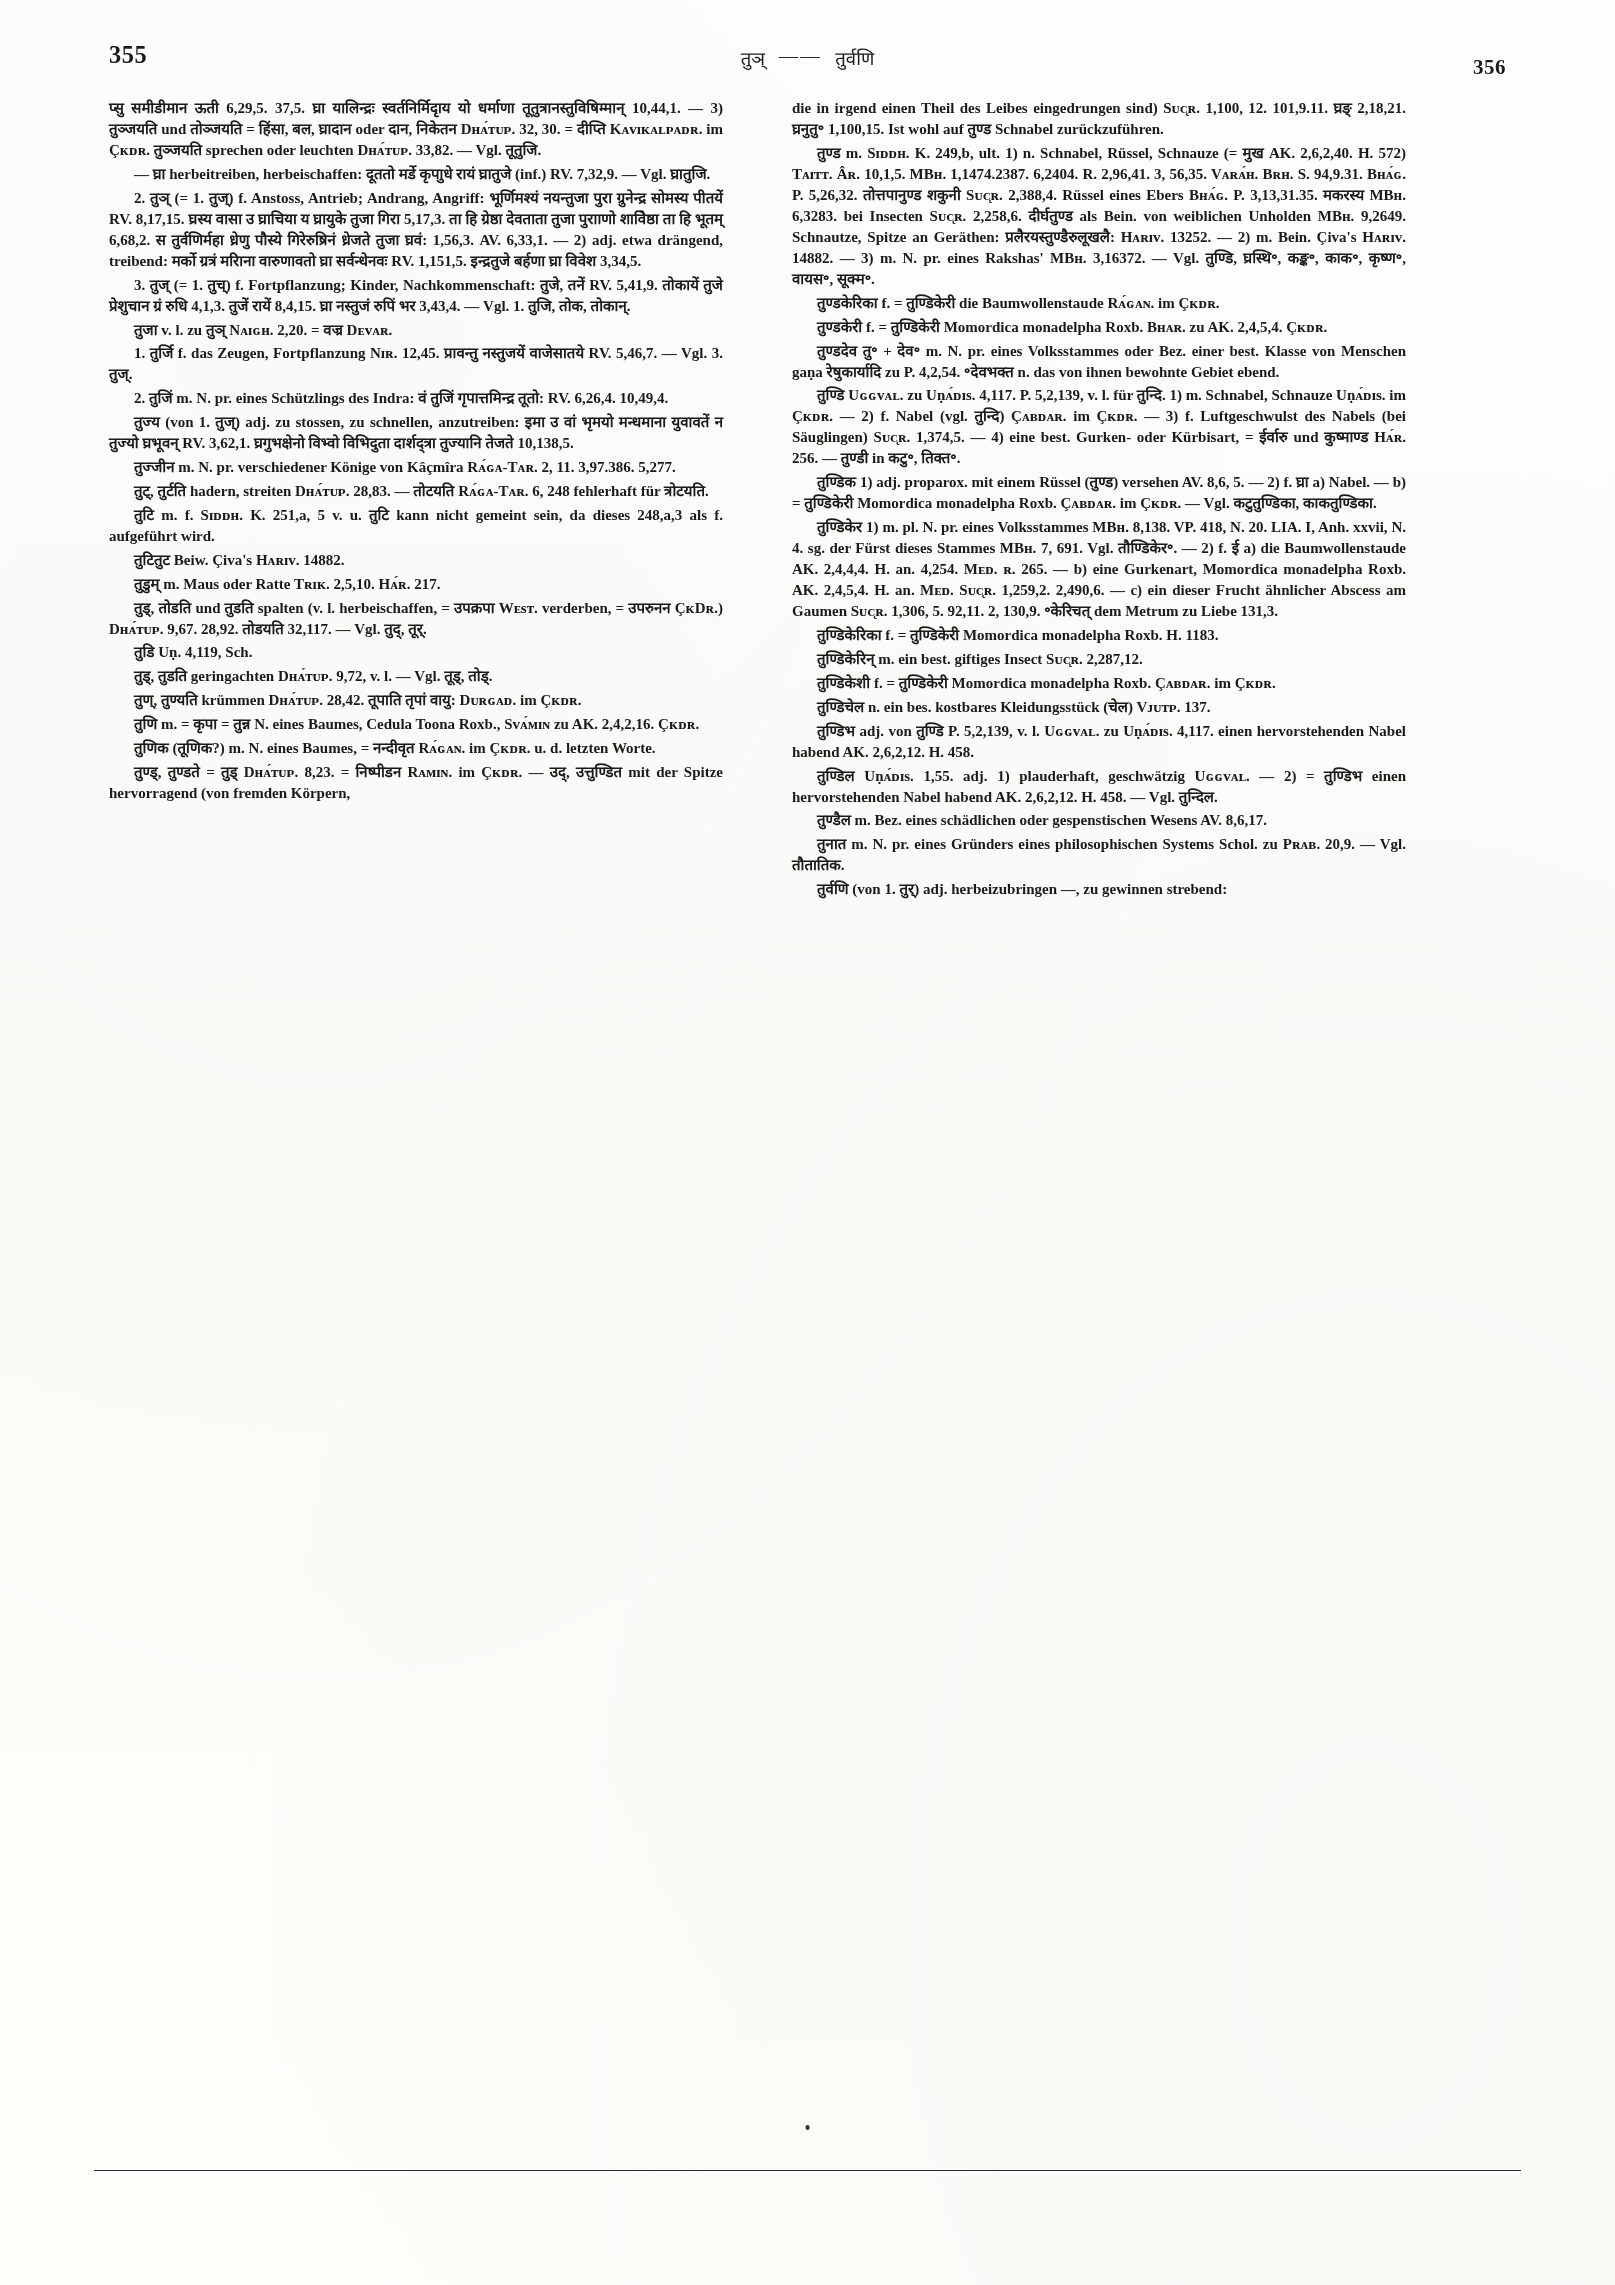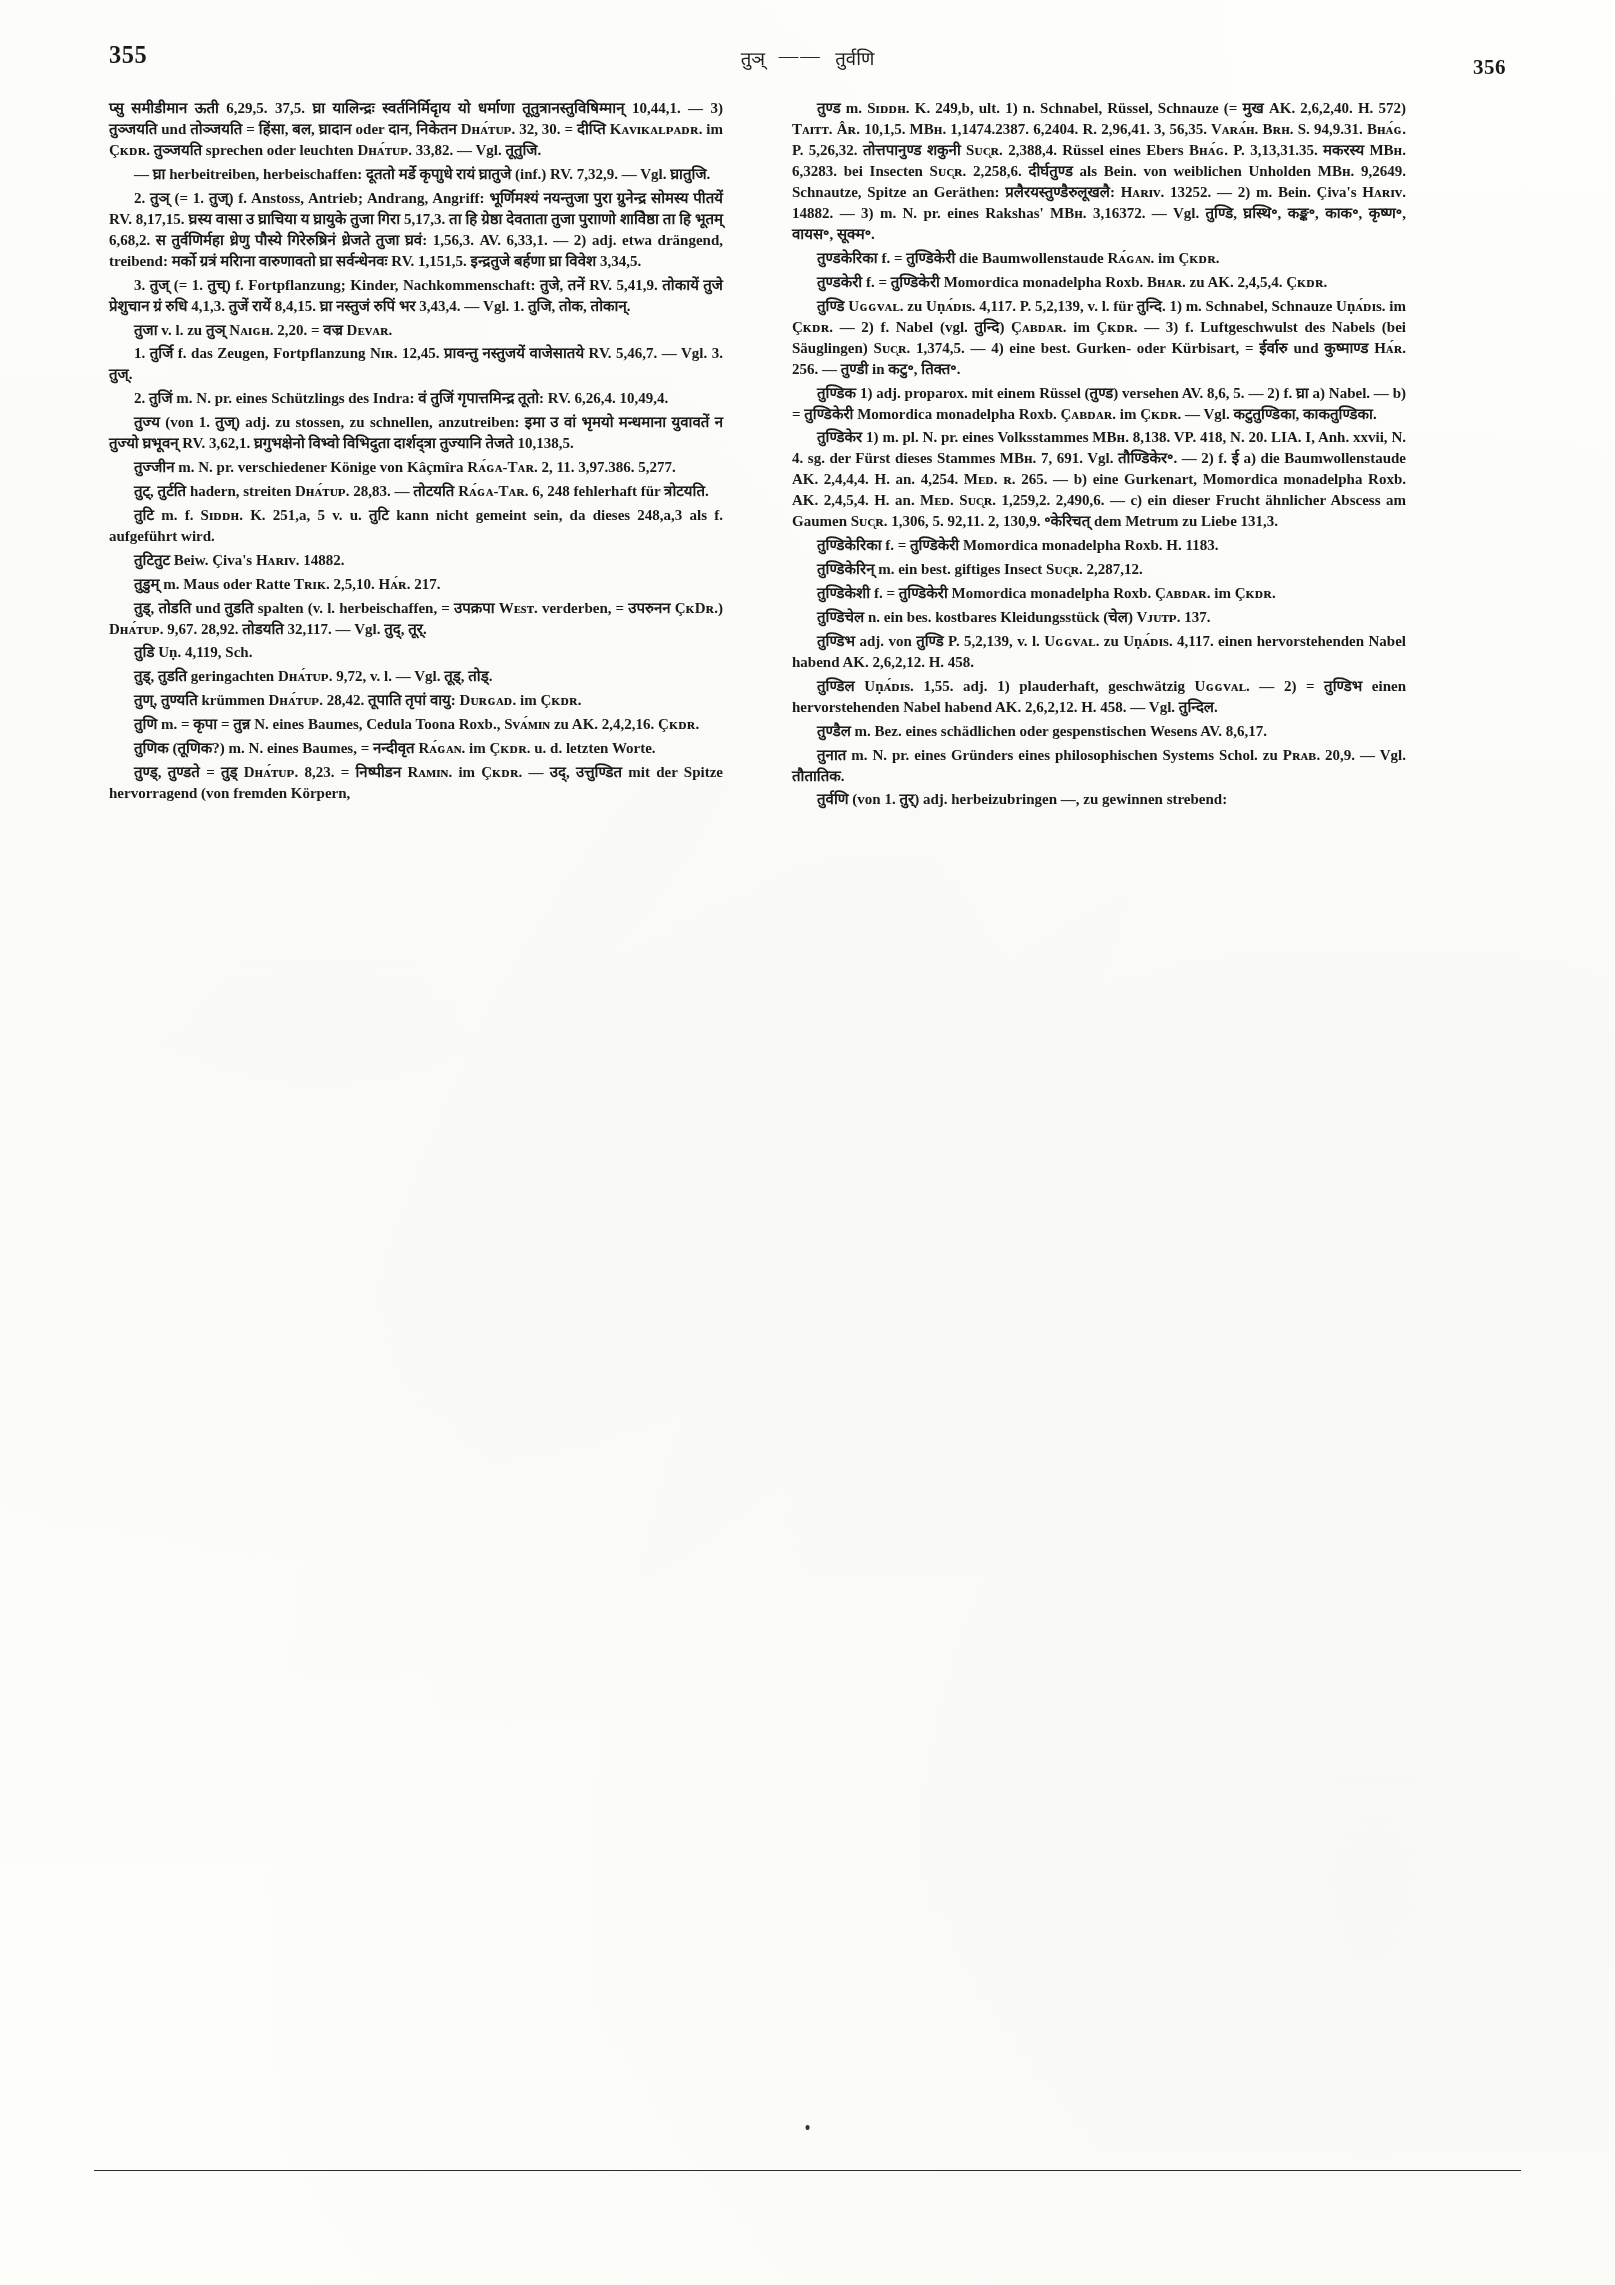--- a/index.html
+++ b/index.html
@@ -155,23 +155,25 @@
       <p class="entry indent">तुडि Uṇ. 4,119, Sch.</p>
       <p class="entry indent">तुड्, तुडति geringachten Dʜᴀ́ᴛᴜᴘ. 9,72, v. l. — Vgl. तूड्, तोड्.</p>
       <p class="entry indent">तुण्, तुण्यति krümmen Dʜᴀ́ᴛᴜᴘ. 28,42. तूपाति तृपां वायु: Dᴜʀɢᴀᴅ. im Çᴋᴅʀ.</p>
       <p class="entry indent">तुणि m. = कृपा = तुन्न N. eines Baumes, Cedula Toona Roxb., Sᴠᴀ́ᴍɪɴ zu AK. 2,4,2,16. Çᴋᴅʀ.</p>
       <p class="entry indent">तुणिक (तूणिक?) m. N. eines Baumes, = नन्दीवृत Rᴀ́ɢᴀɴ. im Çᴋᴅʀ. u. d. letzten Worte.</p>
       <p class="entry indent">तुण्ड्, तुण्डते = तुड् Dʜᴀ́ᴛᴜᴘ. 8,23. = निष्पीडन Rᴀᴍɪɴ. im Çᴋᴅʀ. — उद्, उत्तुण्डित mit der Spitze hervorragend (von fremden Körpern,</p>
       <p class="entry indent"></p>
     </div>
 
     <div class="col col-right">
+      <p class="entry">die in irgend einen Theil des Leibes eingedrungen sind) Sᴜᴄ̨ʀ. 1,100, 12. 101,9.11. घ्रङ् 2,18,21. घ्रनुतु॰ 1,100,15. Ist wohl auf तुण्ड Schnabel zurückzuführen.</p>
       <p class="entry indent">तुण्ड m. Sɪᴅᴅʜ. K. 249,b, ult. 1) n. Schnabel, Rüssel, Schnauze (= मुख AK. 2,6,2,40. H. 572) Tᴀɪᴛᴛ. Âʀ. 10,1,5. MBʜ. 1,1474.2387. 6,2404. R. 2,96,41. 3, 56,35. Vᴀʀᴀ́ʜ. Bʀʜ. S. 94,9.31. Bʜᴀ́ɢ. P. 5,26,32. तोत्तपानुण्ड शकुनी Sᴜᴄ̨ʀ. 2,388,4. Rüssel eines Ebers Bʜᴀ́ɢ. P. 3,13,31.35. मकरस्य MBʜ. 6,3283. bei Insecten Sᴜᴄ̨ʀ. 2,258,6. दीर्घतुण्ड als Bein. von weiblichen Unholden MBʜ. 9,2649. Schnautze, Spitze an Geräthen: प्रलैरयस्तुण्डैरुलूखलै: Hᴀʀɪᴠ. 13252. — 2) m. Bein. Çiva's Hᴀʀɪᴠ. 14882. — 3) m. N. pr. eines Rakshas' MBʜ. 3,16372. — Vgl. तुण्डि, घ्रस्थि॰, कङ्क॰, काक॰, कृष्ण॰, वायस॰, सूक्म॰.</p>
       <p class="entry indent">तुण्डकेरिका f. = तुण्डिकेरी die Baumwollenstaude Rᴀ́ɢᴀɴ. im Çᴋᴅʀ.</p>
       <p class="entry indent">तुण्डकेरी f. = तुण्डिकेरी Momordica monadelpha Roxb. Bʜᴀʀ. zu AK. 2,4,5,4. Çᴋᴅʀ.</p>
+      <p class="entry indent">तुण्डदेव तु॰ + देव॰ m. N. pr. eines Volksstammes oder Bez. einer best. Klasse von Menschen gaṇa रेषुकार्यादि zu P. 4,2,54. ॰देवभक्त n. das von ihnen bewohnte Gebiet ebend.</p>
       <p class="entry indent">तुण्डि Uɢɢᴠᴀʟ. zu Uṇᴀ́ᴅɪs. 4,117. P. 5,2,139, v. l. für तुन्दि. 1) m. Schnabel, Schnauze Uṇᴀ́ᴅɪs. im Çᴋᴅʀ. — 2) f. Nabel (vgl. तुन्दि) Çᴀʙᴅᴀʀ. im Çᴋᴅʀ. — 3) f. Luftgeschwulst des Nabels (bei Säuglingen) Sᴜᴄ̨ʀ. 1,374,5. — 4) eine best. Gurken- oder Kürbisart, = ईर्वारु und कुष्माण्ड Hᴀ́ʀ. 256. — तुण्डी in कटु॰, तिक्त॰.</p>
       <p class="entry indent">तुण्डिक 1) adj. proparox. mit einem Rüssel (तुण्ड) versehen AV. 8,6, 5. — 2) f. घ्रा a) Nabel. — b) = तुण्डिकेरी Momordica monadelpha Roxb. Çᴀʙᴅᴀʀ. im Çᴋᴅʀ. — Vgl. कटुतुण्डिका, काकतुण्डिका.</p>
       <p class="entry indent">तुण्डिकेर 1) m. pl. N. pr. eines Volksstammes MBʜ. 8,138. VP. 418, N. 20. LIA. I, Anh. xxvii, N. 4. sg. der Fürst dieses Stammes MBʜ. 7, 691. Vgl. तौण्डिकेर॰. — 2) f. ई a) die Baumwollenstaude AK. 2,4,4,4. H. an. 4,254. Mᴇᴅ. ʀ. 265. — b) eine Gurkenart, Momordica monadelpha Roxb. AK. 2,4,5,4. H. an. Mᴇᴅ. Sᴜᴄ̨ʀ. 1,259,2. 2,490,6. — c) ein dieser Frucht ähnlicher Abscess am Gaumen Sᴜᴄ̨ʀ. 1,306, 5. 92,11. 2, 130,9. ॰केरिचत् dem Metrum zu Liebe 131,3.</p>
       <p class="entry indent">तुण्डिकेरिका f. = तुण्डिकेरी Momordica monadelpha Roxb. H. 1183.</p>
       <p class="entry indent">तुण्डिकेरिन् m. ein best. giftiges Insect Sᴜᴄ̨ʀ. 2,287,12.</p>
       <p class="entry indent">तुण्डिकेशी f. = तुण्डिकेरी Momordica monadelpha Roxb. Çᴀʙᴅᴀʀ. im Çᴋᴅʀ.</p>
       <p class="entry indent">तुण्डिचेल n. ein bes. kostbares Kleidungsstück (चेल) Vᴊᴜᴛᴘ. 137.</p>
       <p class="entry indent">तुण्डिभ adj. von तुण्डि P. 5,2,139, v. l. Uɢɢᴠᴀʟ. zu Uṇᴀ́ᴅɪs. 4,117. einen hervorstehenden Nabel habend AK. 2,6,2,12. H. 458.</p>
       <p class="entry indent">तुण्डिल Uṇᴀ́ᴅɪs. 1,55. adj. 1) plauderhaft, geschwätzig Uɢɢᴠᴀʟ. — 2) = तुण्डिभ einen hervorstehenden Nabel habend AK. 2,6,2,12. H. 458. — Vgl. तुन्दिल.</p>
       <p class="entry indent">तुण्डैल m. Bez. eines schädlichen oder gespenstischen Wesens AV. 8,6,17.</p>

